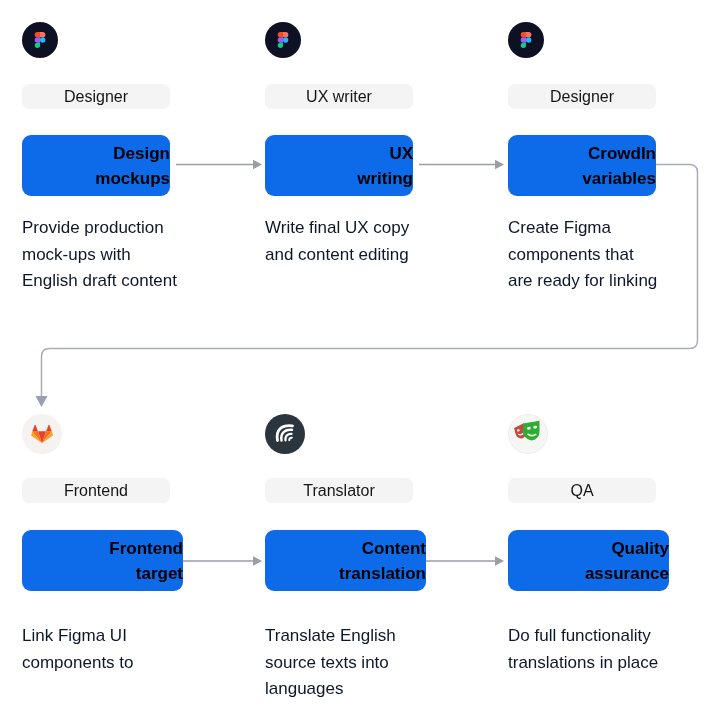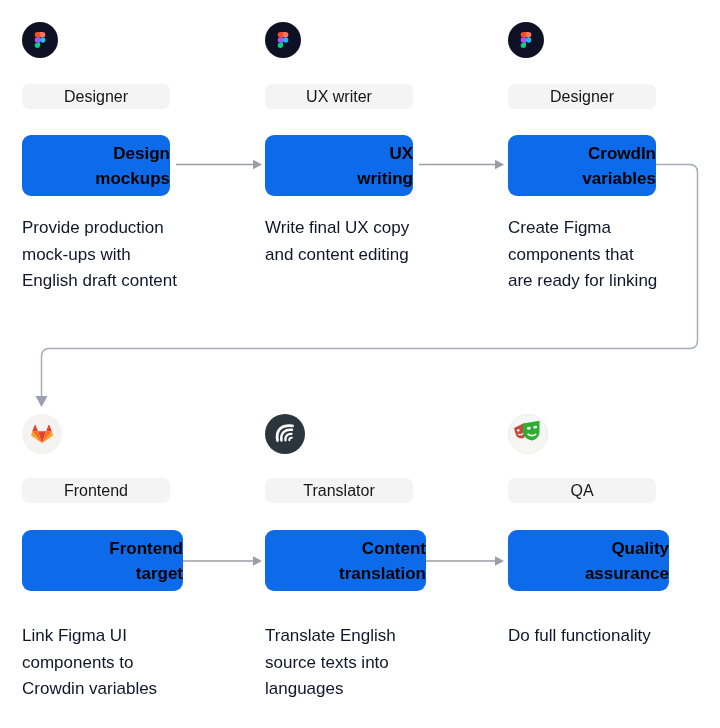--- a/index.html
+++ b/index.html
@@ -142,21 +142,20 @@
     </svg>
   </div>
   <div class="pill r2 c1">Frontend</div>
   <div class="btn r2 c1">
       <div>Frontend</div>
       <div>target</div>
     </div>
   <div class="desc r2 c1">
       <div>Link Figma UI</div>
       <div>components to</div>
-      <div>Crowdin variables</div>
     </div>
 
   <div class="icon r2 c2">
     <svg width="40" height="40" viewBox="0 0 40 40">
       <circle cx="20" cy="20" r="20" fill="#2b353d"></circle>
       <g stroke="#ffffff" fill="none" stroke-linecap="round">
         <path d="M12.5 26.5 C10.5 15.5 17 10.5 27.5 11.8" stroke-width="2.8"></path>
         <path d="M16.5 26.5 C15.2 18.5 20.5 15 27 15.8" stroke-width="2.5"></path>
         <path d="M20.5 26.4 C19.8 21.5 23.5 19.6 26.5 19.9" stroke-width="2.2"></path>
         <path d="M24.3 26.2 C24 24.3 25.5 23.5 26.8 23.7" stroke-width="2"></path>
@@ -188,15 +187,16 @@
       <path d="M19.5 19.8 q4.3 3.6 8.8 .3" stroke="#f6f6f4" stroke-width="1.6" fill="none"></path>
     </svg>
   </div>
   <div class="pill r2 c3">QA</div>
   <div class="btn r2 c3">
       <div>Quality</div>
       <div>assurance</div>
     </div>
   <div class="desc r2 c3">
       <div>Do full functionality</div>
+      <div>translations in place</div>
     </div>
 
 </div>
 
 </body></html>

